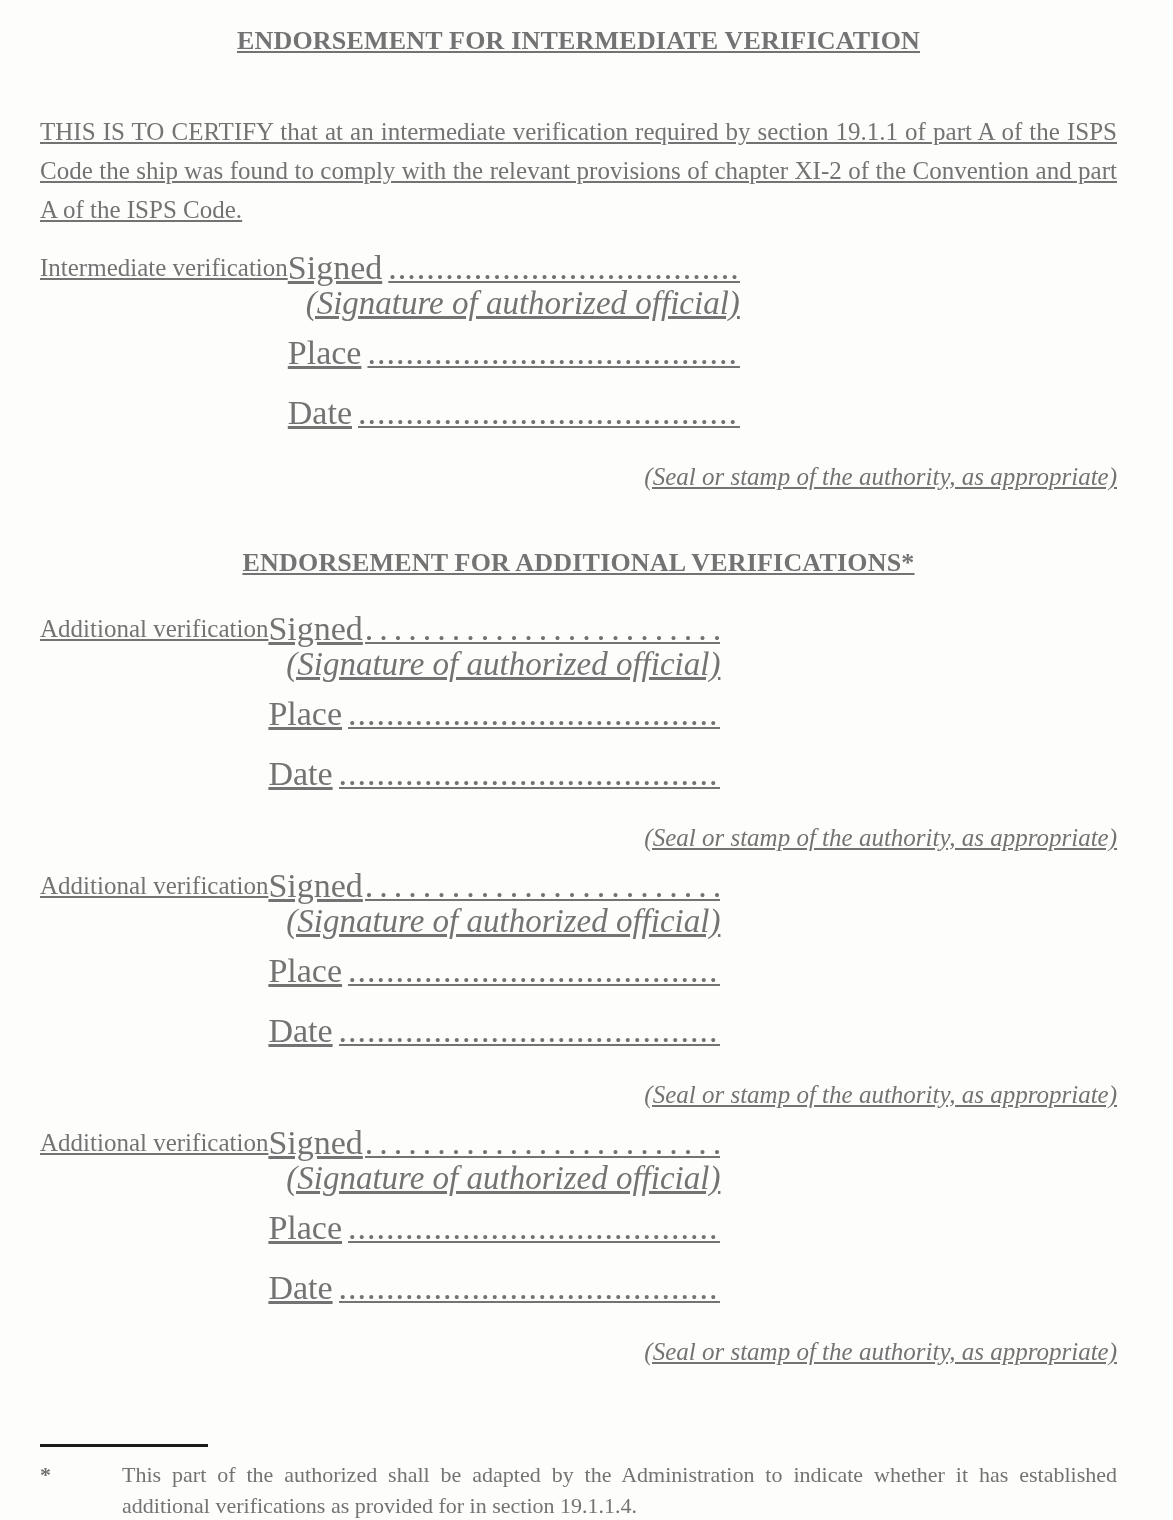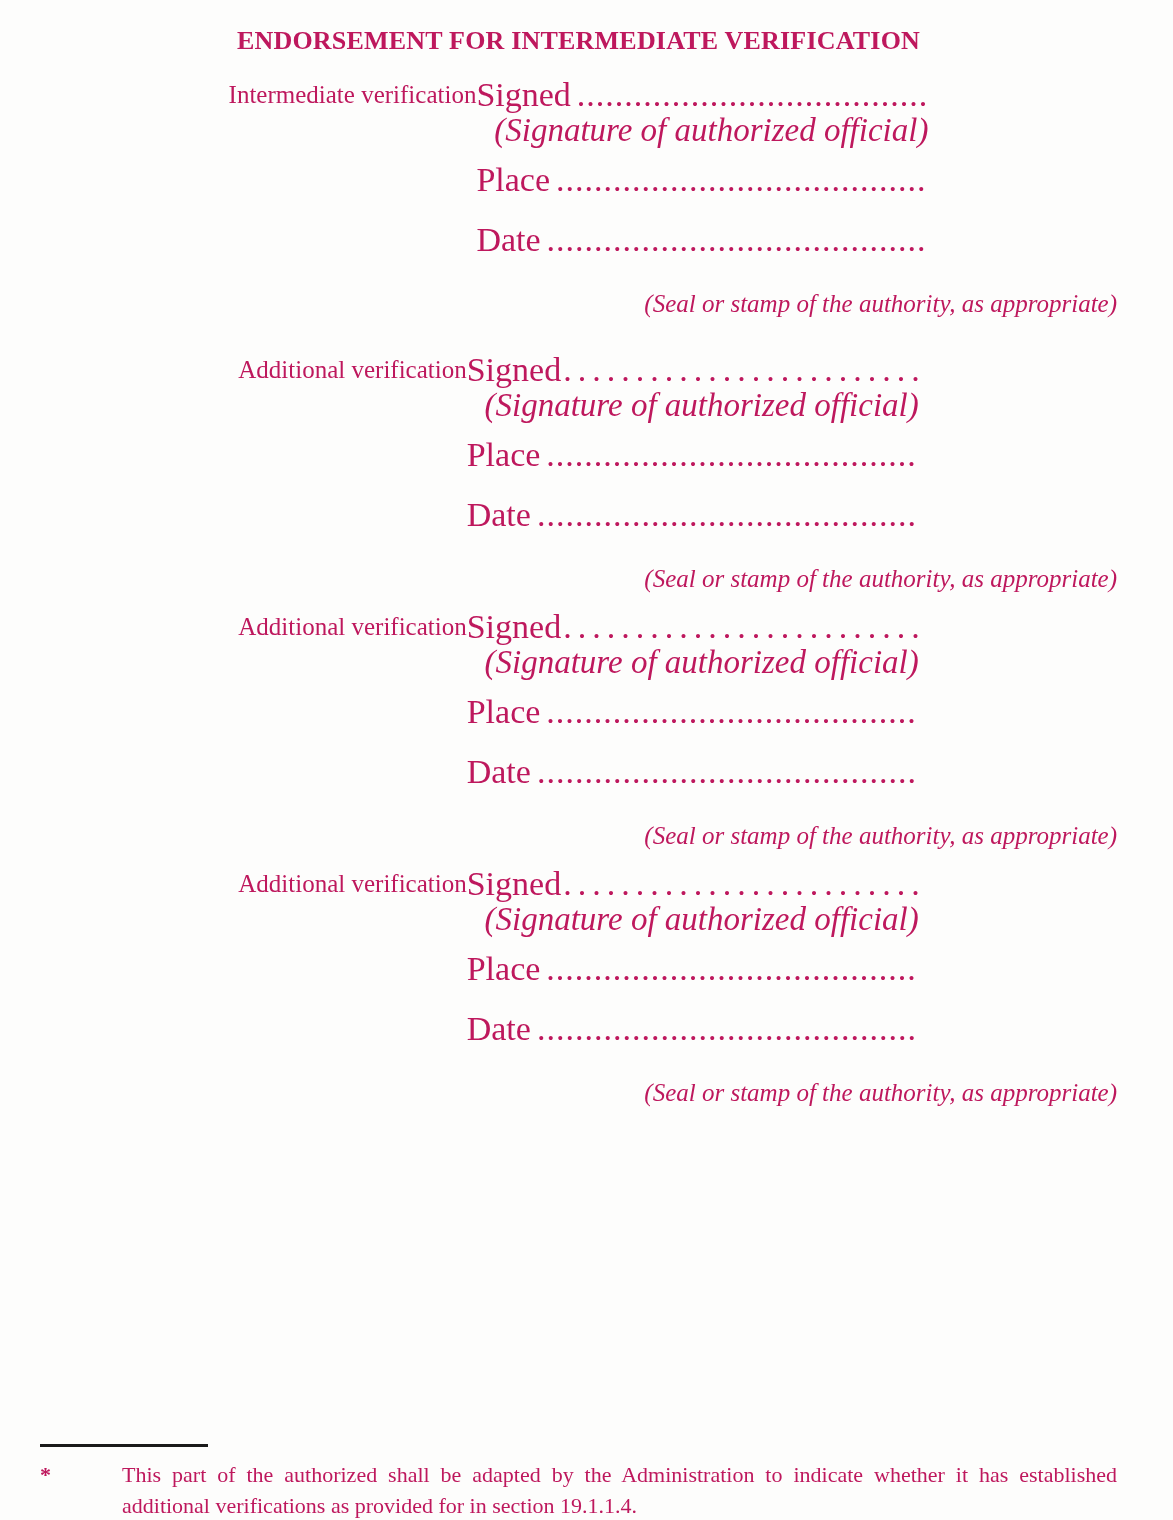--- a/index.html
+++ b/index.html
@@ -1,44 +1,45 @@
 <!DOCTYPE html>
 <html><head>
 <meta charset="utf-8">
 <style>
   html,body { margin:0; padding:0; background:#e9e9e9; }
   .page {
     position:relative;
     width:1173px; height:1520px;
     margin:0 auto;
     background:#fdfdfc;
-    color:#be185d;
+    color:#737373;
     font-family:"Liberation Serif", serif;
     box-sizing:border-box;
     padding:26px 56px 0 40px;
     overflow:hidden;
+    text-decoration:underline;
   }
   .doc-title {
     margin:0;
     text-align:center;
     font-size:26px;
     font-weight:bold;
     line-height:30px;
     letter-spacing:0.2px;
   }
   .certify {
     margin:56px 0 0 0;
     font-size:25px;
     line-height:39px;
     text-align:justify;
   }
   .block { margin-top:24px; }
   .block.tight { margin-top:18px; }
   .block.first-additional { margin-top:36px; }
-  .block-row { display:flex; align-items:flex-start; justify-content:center;margin-top:16px; }
+  .block-row { display:flex; align-items:flex-start; justify-content:flex-start;margin-top:16px; }
   .left-label { font-size:25px; line-height:30px; flex:none; }
   .right-col { width:452px; flex:none; }
   .fill-line {
     display:flex;
     align-items:baseline;
     font-size:34px;
     line-height:30px;
   }
   .fill-line .lbl { flex:none; }
   .leader {
@@ -102,20 +103,21 @@
     text-align:justify;
   }
 </style>
 </head>
 <body>
 
 <div class="page">
 
   <h1 class="doc-title">ENDORSEMENT FOR INTERMEDIATE VERIFICATION</h1>
 
+  <p class="certify">THIS IS TO CERTIFY that at an intermediate verification required by section 19.1.1 of part A of the ISPS Code the ship was found to comply with the relevant provisions of chapter XI-2 of the Convention and part A of the ISPS Code.</p>
 
   <div class="block">
     <div class="block-row">
       <span class="left-label">Intermediate verification</span>
       <div class="right-col">
         <div class="fill-line">
           <span class="lbl">Signed</span>
           <span class="leader"></span>
         </div>
         <div class="sig-note">(Signature of authorized official)</div>
@@ -125,20 +127,21 @@
         </div>
         <div class="fill-line line-date">
           <span class="lbl">Date</span>
           <span class="leader"></span>
         </div>
       </div>
     </div>
     <div class="seal-note">(Seal or stamp of the authority, as appropriate)</div>
   </div>
 
+  <h2 class="section-title">ENDORSEMENT FOR ADDITIONAL VERIFICATIONS*</h2>
 
   <div class="block first-additional">
     <div class="block-row">
       <span class="left-label">Additional verification</span>
       <div class="right-col">
         <div class="fill-line">
           <span class="lbl">Signed</span>
           <span class="leader wide"></span>
         </div>
         <div class="sig-note">(Signature of authorized official)</div>

